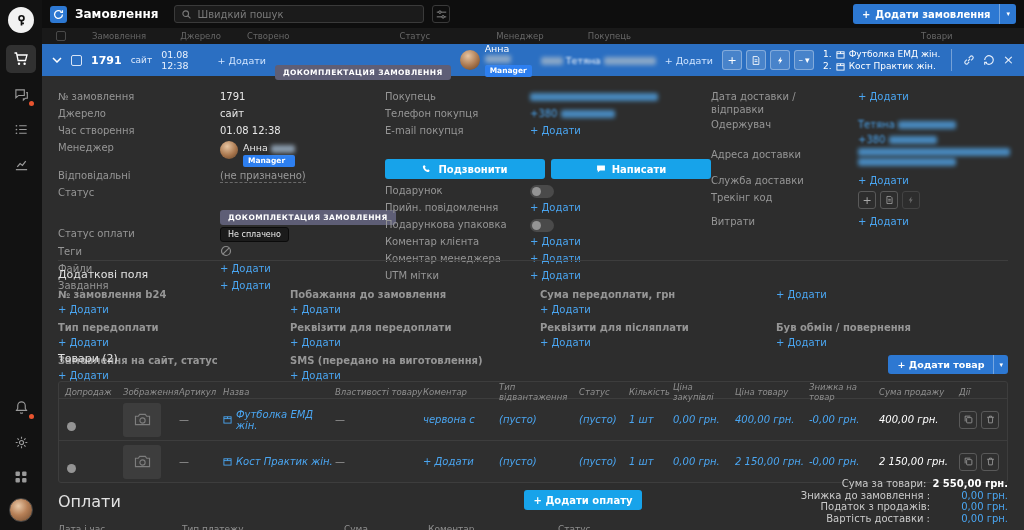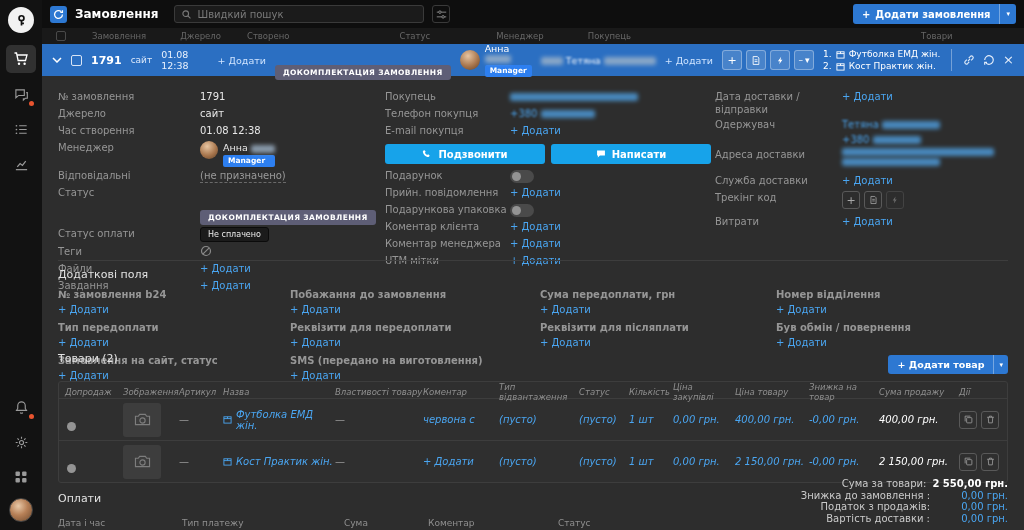--- a/index.html
+++ b/index.html
@@ -52,33 +52,33 @@
   .ob-item-line { display:flex; align-items:center; gap:4px; white-space:nowrap; }
   .ob-sep { width:1px; height:22px; background:rgba(255,255,255,.35); margin:0 2px; }
   .ob-right-icons { display:flex; align-items:center; gap:8px; color:#e2ecfa; font-size:12px; }
 
   
   #content { position:absolute; left:42px; top:76px; width:982px; height:454px; }
   section { position:absolute; left:16px; width:950px; }
   #details { top:14px; display:flex; }
   .dcol { display:flex; flex-direction:column; gap:2px; }
   .dcol1 { width:327px; } .dcol2 { width:330px; } .dcol3 { flex:1; }
-  .frow { display:flex; align-items:flex-start; min-height:15px; }
+  .frow { display:flex; align-items:flex-start; min-height:15px;gap:20px; }
   .dcol1 .lbl { width:142px; } .dcol2 .lbl { width:125px; } .dcol3 .lbl { width:127px; }
   .lbl { color:#969696; font-size:10px; flex-shrink:0; line-height:13px; }
   .val { color:#e8e8e8; font-size:10px; line-height:13px; }
   .lnk { color:#4aa6f2; font-size:10px; line-height:13px; }
   .muted-dashed { color:#9a9a9a; border-bottom:1px dashed #6a6a6a; cursor:pointer; }
   .badge-unpaid { background:#1b1b1b; color:#ececec; font-size:8px; padding:2px 7px; border-radius:3px; border:1px solid #0b0b0b; cursor:pointer; }
   .toggle { width:24px; height:13px; border-radius:7px; background:#4a4a4a; position:relative; cursor:pointer; margin-top:1px; }
   .toggle::after { content:""; position:absolute; left:2px; top:2px; width:9px; height:9px; border-radius:50%; background:#949494; }
   .blob { display:inline-block; height:8px; border-radius:2px; background:#9fb4c9; filter:blur(2px); opacity:.8; vertical-align:middle; }
   .blob.blue { background:#4f9fe0; }
   .semi { filter:blur(1.2px); }
-  .callrow { display:flex; gap:6px; margin:3px 0 3px; }
+  .callrow { display:flex; gap:6px; margin:18px 0 3px; }
   .btn-cyan { background:#17a3ea; color:#fff; border:none; border-radius:3px; font-size:10px; font-weight:bold; display:flex; align-items:center; justify-content:center; gap:6px; height:20px; cursor:pointer; font-family:inherit; }
   .btn-cyan.call { width:160px; }
   .icbtn { width:18px; height:18px; border:1px solid #595959; border-radius:3px; display:flex; align-items:center; justify-content:center; color:#a8a8a8; cursor:pointer; background:transparent; }
   .trkrow { display:flex; gap:4px; }
   .stack { display:flex; flex-direction:column; gap:2px; }
 
   #extra { top:184px; border-top:1px solid #3d3d3d; padding-top:7px; }
   .sec-title { color:#e2e2e2; font-size:11px; margin-bottom:7px; }
   .xgrid { display:grid; grid-template-columns:232px 250px 236px 232px; row-gap:5px; }
   .xcell .lbl { display:block; width:auto; margin-bottom:2px; font-size:10px;font-weight:bold; }
@@ -98,21 +98,21 @@
   .white { color:#fff; }
   .act { display:flex; gap:4px; }
 
   #bottom { top:402px; }
   .totals { position:absolute; right:0; top:0; font-size:10px; }
   .trow { display:flex; justify-content:flex-end; gap:6px; line-height:11.5px; }
   .tlabel { color:#cbcbcb; }
   .tvalue { min-width:72px; text-align:right; }
   .tvalue.w { color:#fff; font-weight:bold; }
   .tvalue.b { color:#4aa6f2; }
-  .pay-title { margin-top:14px; color:#e2e2e2; font-size:11px; }
+  .pay-title { margin-top:14px; color:#e2e2e2; font-size:16px; }
   .btn-pay { position:absolute; left:466px; top:12px; width:118px; }
   .paycols { display:grid; grid-template-columns:124px 162px 84px 130px 100px; margin-top:13px; color:#8f8f8f; font-size:9px; }
 </style>
 </head>
 <body>
 
 <aside id="sidebar">
   <div class="sb-logo">
     <svg width="15" height="15" viewBox="0 0 16 16">
         <circle cx="8" cy="5.5" r="2.6" fill="none" stroke="#111" stroke-width="1.8"></circle>
@@ -471,21 +471,21 @@
         </div>
     </div>
   </section>
 
   <section id="extra">
     <div class="sec-title">Додаткові поля</div>
     <div class="xgrid">
       <div class="xcell"><span class="lbl">№ замовлення b24</span><a class="lnk">+ Додати</a></div>
       <div class="xcell"><span class="lbl">Побажання до замовлення</span><a class="lnk">+ Додати</a></div>
       <div class="xcell"><span class="lbl">Сума передоплати, грн</span><a class="lnk">+ Додати</a></div>
-      <div class="xcell"><span class="lbl">Номер відділення</span><a class="lnk">+ Додати</a></div>
+      <div class="xcell"><a class="lnk">+ Додати</a></div>
       <div class="xcell"><span class="lbl">Тип передоплати</span><a class="lnk">+ Додати</a></div>
       <div class="xcell"><span class="lbl">Реквізити для передоплати</span><a class="lnk">+ Додати</a></div>
       <div class="xcell"><span class="lbl">Реквізити для післяплати</span><a class="lnk">+ Додати</a></div>
       <div class="xcell"><span class="lbl">Був обмін / повернення</span><a class="lnk">+ Додати</a></div>
       <div class="xcell"><span class="lbl">Замовлення на сайт, статус</span><a class="lnk">+ Додати</a></div>
       <div class="xcell"><span class="lbl">SMS (передано на виготовлення)</span><a class="lnk">+ Додати</a></div>
     </div>
   </section>
 
   <section id="products">
@@ -615,20 +615,23 @@
       <div class="trow">
           <span class="tlabel">Податок з продажів:</span>
           <span class="tvalue b">0,00 грн.</span>
         </div>
       <div class="trow">
           <span class="tlabel">Вартість доставки :</span>
           <span class="tvalue b">0,00 грн.</span>
         </div>
     </div>
     <div class="pay-title">Оплати</div>
+    <button class="btn-cyan btn-pay">
+        <span>+ Додати оплату</span>
+      </button>
     <div class="paycols">
       <span>Дата і час</span>
       <span>Тип платежу</span>
       <span>Сума</span>
       <span>Коментар</span>
       <span>Статус</span>
     </div>
   </section>
 </main>
 

